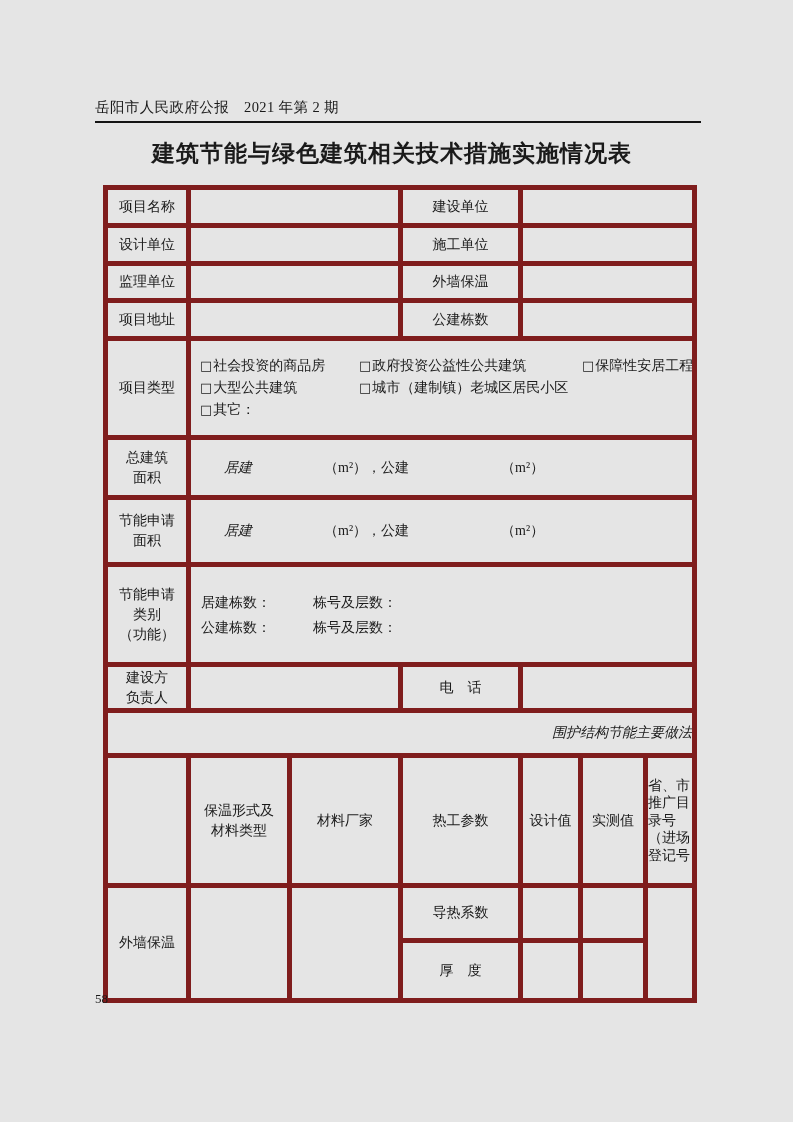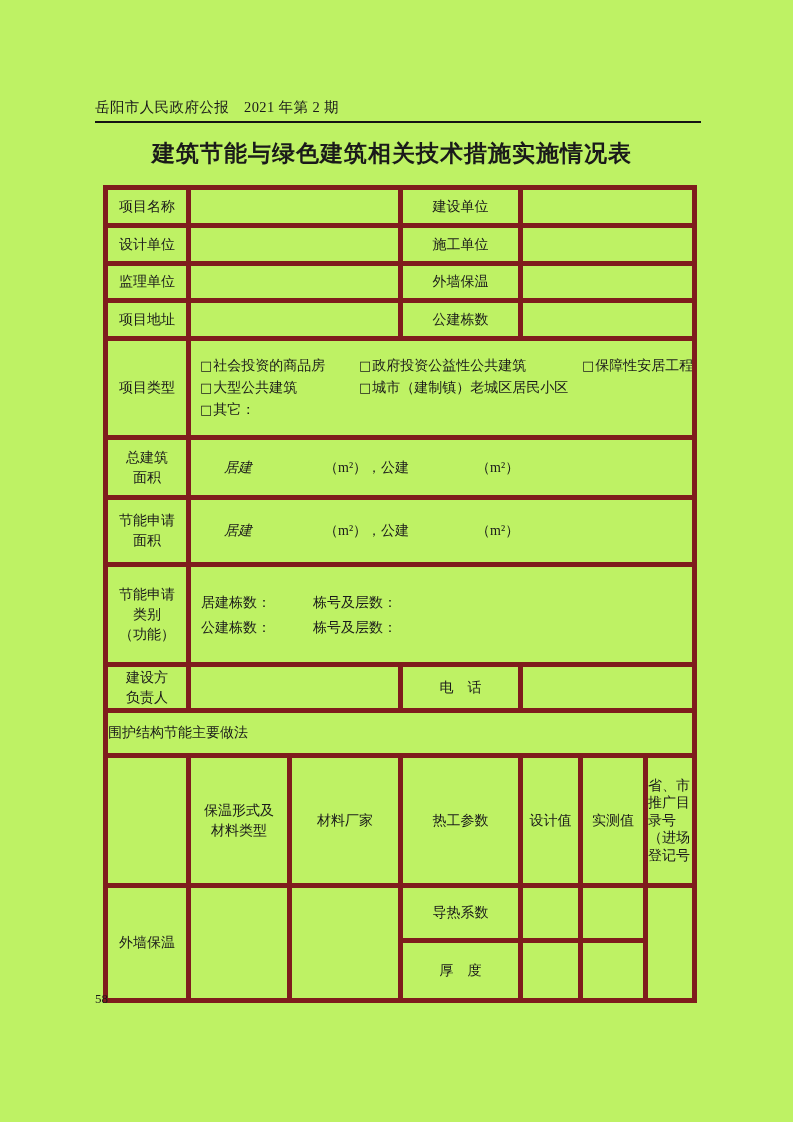--- a/index.html
+++ b/index.html
@@ -1,19 +1,19 @@
 <!DOCTYPE html>
 <html><head>
 <meta charset="utf-8">
 <style>
   html,body{margin:0;padding:0;background:#ffffff;}
   .page{
     position:relative;
     width:793px;height:1122px;
-    background:#bef264;
+    background:#e5e5e5;
     overflow:hidden;
     font-family:"Liberation Serif","DejaVu Serif",serif;
     color:#1a1a1a;
   }
   .header-text{
     position:absolute;left:95px;top:98px;
     font-size:14.5px;letter-spacing:.4px;white-space:pre;
   }
   .header-rule{
     position:absolute;left:95px;top:121px;width:606px;height:2px;
@@ -46,27 +46,27 @@
   .pt-cell{vertical-align:middle;}
   .pt-line{padding-left:9px;line-height:22px;white-space:nowrap;}
   .pt-slot{display:inline-block;vertical-align:top;}
   .pw1{width:159px;}
   .pw2{width:223px;}
   .cb{margin-right:1px;font-family:"DejaVu Sans",sans-serif;font-size:13px;}
   
   .area-cell{white-space:nowrap;}
   .a1{margin-left:33px;font-style:italic;}
   .a2{margin-left:72px;}
-  .a3{margin-left:67px;}
+  .a3{margin-left:92px;}
   
   .cat-cell{vertical-align:middle;}
   .cat-line{padding-left:10px;line-height:25px;white-space:nowrap;}
   .cat-l{display:inline-block;width:112px;}
   
-  .sec{text-align:left;}
+  .sec{text-align:right;font-style:italic;}
   
   .catalog{
     font-size:13px;line-height:17.5px;
     padding:2px 7px 2px 8px;
     text-align:left;vertical-align:middle;
     word-break:break-all;
   }
   .page-num{
     position:absolute;left:95px;top:991px;
     font-size:13px;

